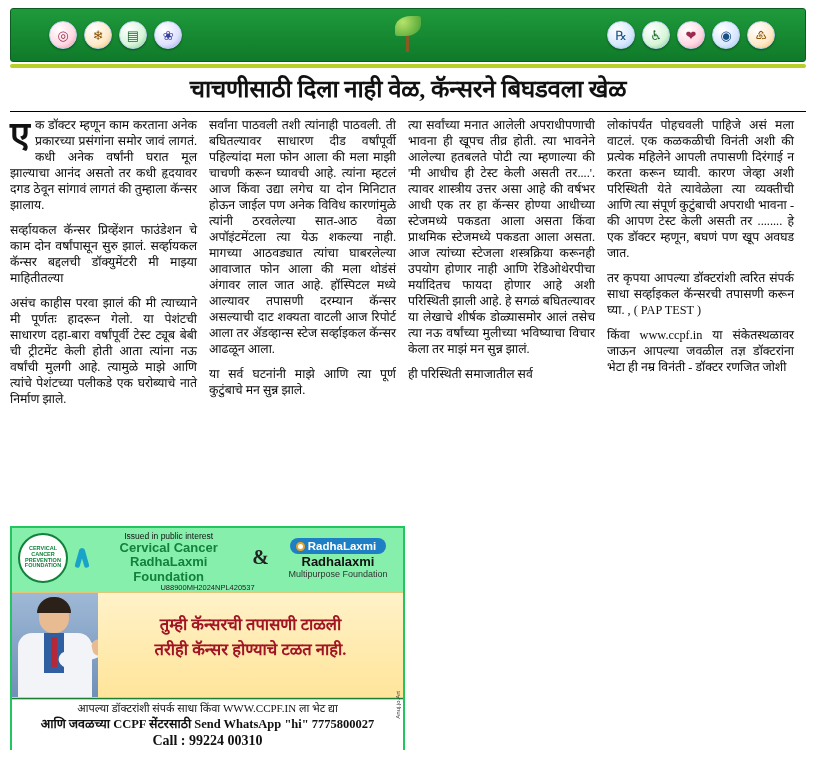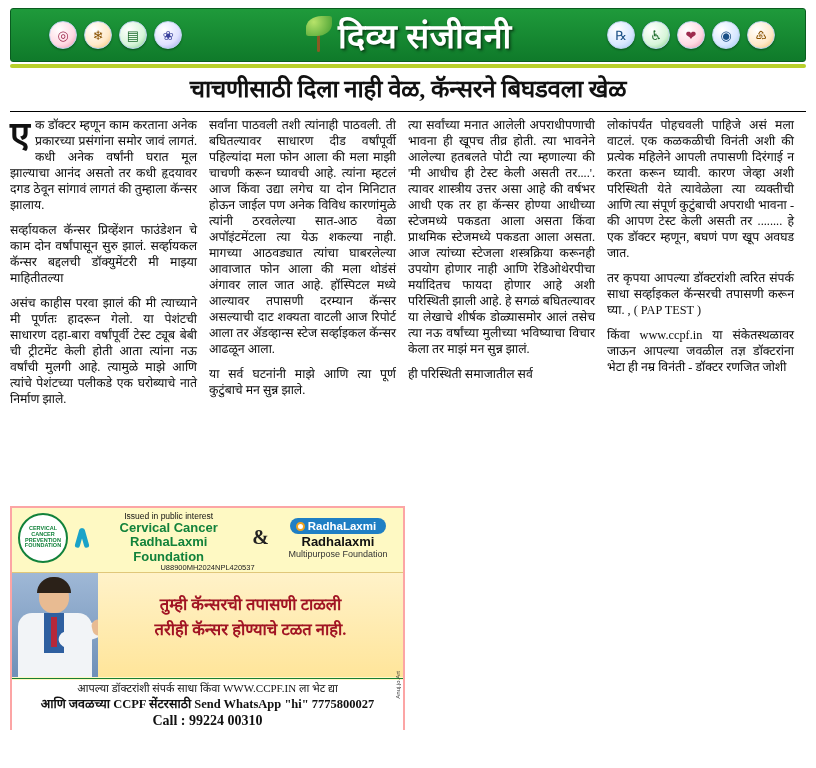--- a/index.html
+++ b/index.html
@@ -72,22 +72,22 @@
   .cols{display:flex;gap:12px;}
   .col{width:187px;font-size:12.3px;line-height:1.30;color:#0d0d0d;text-align:justify;}
   .col p{margin:0 0 9px 0;}
   .dropcap{
     float:left;font-size:36px;line-height:30px;font-weight:bold;
     padding:2px 5px 0 0;color:#111;
   }
 
   
   .ad{
-    position:absolute;left:10px;top:506px;width:395px;height:224px;
-    border:2px solid #fca5a5;box-sizing:border-box;background:#fef9c3;
+    position:absolute;left:10px;top:526px;width:395px;height:224px;
+    border:2px solid #22c55e;box-sizing:border-box;background:#86efac;
   }
   .ad-top{display:flex;align-items:center;padding:5px 6px 2px 6px;gap:6px;height:56px;box-sizing:border-box;}
   .ccpf-logo{
     width:46px;height:46px;border-radius:50%;
     border:2px solid #12823b;
     display:flex;align-items:center;justify-content:center;
     font-size:5.5px;text-align:center;color:#12823b;font-family:"Liberation Sans",sans-serif;
     line-height:1.05;font-weight:bold;flex:0 0 auto;background:#fff;
   }
   .ribbon{
@@ -158,21 +158,20 @@
   <div class="masthead">
     <div class="mast-icons left">
       <span class="mast-ico p1">◎</span>
       <span class="mast-ico p2">❄</span>
       <span class="mast-ico p3">▤</span>
       <span class="mast-ico p4">❀</span>
     </div>
 
     <div class="mast-title-wrap">
       <span class="leaf"></span>
-      <span class="mast-title">दिव्य संजीवनी</span>
     </div>
 
     <div class="mast-icons right">
       <span class="mast-ico">℞</span>
       <span class="mast-ico p3">♿</span>
       <span class="mast-ico p1">❤</span>
       <span class="mast-ico">◉</span>
       <span class="mast-ico p2">♸</span>
     </div>
   </div>

